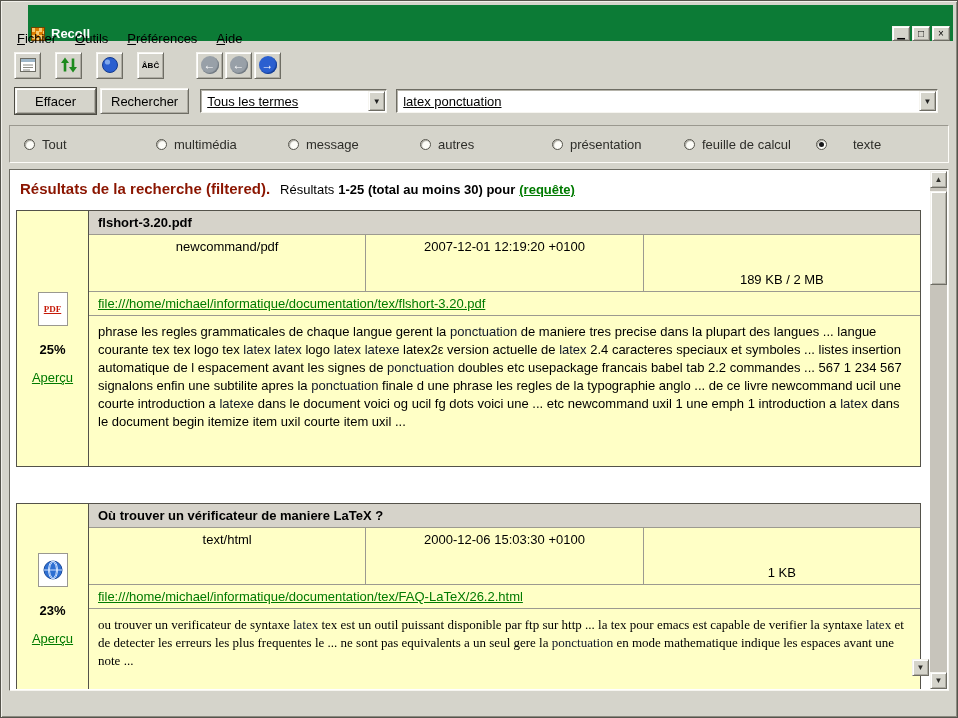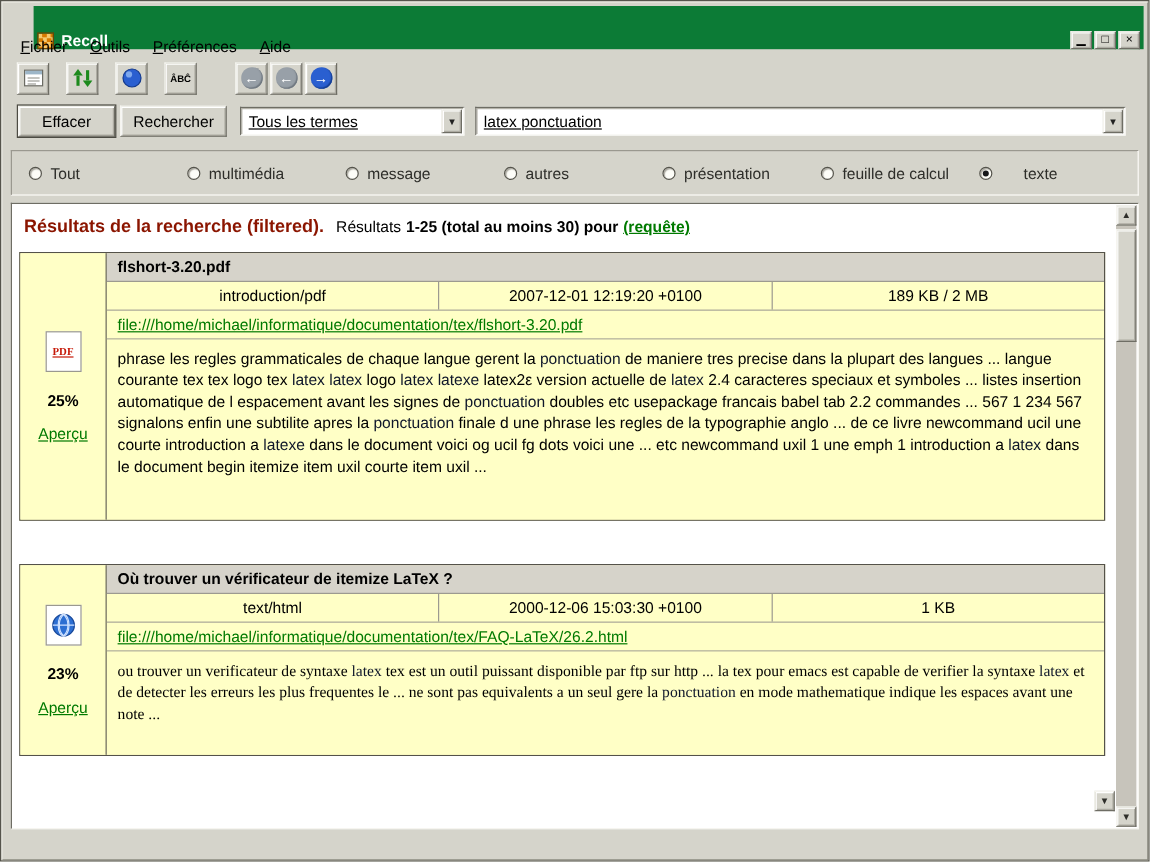--- a/index.html
+++ b/index.html
@@ -82,21 +82,21 @@
   .doc-icon { width: 30px; height: 34px; background: #fff; border: 1px solid #9a9890; display: flex;
               align-items: center; justify-content: center; margin-bottom: 16px; }
   .pdf-glyph { color: #c61a09; font-weight: bold; font-size: 9px; font-family: "Liberation Serif", serif; text-decoration: underline; }
   .pct { font-weight: bold; margin-bottom: 13px; }
   .rtable { flex: 1; display: flex; flex-direction: column; min-width: 0; }
   .trow { border-bottom: 1px solid #9c9a90; }
   .thead { background: #d6d3ca; font-weight: bold; padding: 4px 9px; min-height: 24px; }
   .tmeta { display: flex; background: #ffffc6; }
   .tcell { flex: 1; text-align: center; padding: 4px 4px; border-right: 1px solid #9c9a90; white-space: nowrap;
            overflow: hidden; }
-  .tcell:last-child { border-right: none; }
+  .tcell:last-child { border-right: none; margin-top: 33px; }
   .turl { padding: 4px 9px; background: #ffffc6; white-space: nowrap; overflow: hidden; }
   .snippet { padding: 7px 9px; line-height: 18px; background: #ffffc6; border-bottom: none; }
   .card:nth-child(1) .snippet { min-height: 150px; }
   .card:nth-child(2) .snippet { min-height: 86px; font-family: Liberation Serif, serif; }
   .hl { color: #0f172a; }
 
   
   .vscroll { position: absolute; top: 1px; right: 1px; bottom: 1px; width: 17px; background: #c7c4bb; }
   .sbtn { position: absolute; left: 0; width: 17px; height: 17px; display: flex; align-items: center;
           justify-content: center; font-size: 8px; color: #2e2e2a; }
@@ -233,21 +233,21 @@
           <div class="leftcol">
             <span class="doc-icon">
               <span class="pdf-glyph">PDF</span>
             </span>
             <span class="pct">25%</span>
             <a class="glink">Aperçu</a>
           </div>
           <div class="rtable">
             <div class="trow thead">flshort-3.20.pdf</div>
             <div class="trow tmeta">
-              <span class="tcell">introduction/pdf</span>
+              <span class="tcell">newcommand/pdf</span>
               <span class="tcell">2007-12-01 12:19:20 +0100</span>
               <span class="tcell">189 KB / 2 MB</span>
             </div>
             <div class="trow turl">
               <a class="glink">file:///home/michael/informatique/documentation/tex/flshort-3.20.pdf</a>
             </div>
             <div class="trow snippet"><span>phrase les regles grammaticales de chaque langue gerent la </span><span class="hl">ponctuation</span><span> de maniere tres precise dans la plupart des langues ... langue courante tex tex logo tex </span><span class="hl">latex latex</span><span> logo </span><span class="hl">latex latexe</span><span> latex2ε version actuelle de </span><span class="hl">latex</span><span> 2.4 caracteres speciaux et symboles ... listes insertion automatique de l espacement avant les signes de </span><span class="hl">ponctuation</span><span> doubles etc usepackage francais babel tab 2.2 commandes ... 567 1 234 567 signalons enfin une subtilite apres la </span><span class="hl">ponctuation</span><span> finale d une phrase les regles de la typographie anglo ... de ce livre newcommand ucil une courte introduction a </span><span class="hl">latexe</span><span> dans le document voici og ucil fg dots voici une ... etc newcommand uxil 1 une emph 1 introduction a </span><span class="hl">latex</span><span> dans le document begin itemize item uxil courte item uxil ...</span></div>
           </div>
         </div>
 
@@ -257,21 +257,21 @@
               <svg width="22" height="22" viewBox="0 0 22 22">
                 <circle cx="11" cy="11" r="9" fill="#2d6fd2" stroke="#1a4a9a"></circle>
                 <path d="M2 11 h18 M11 2 a13 13 0 0 1 0 18 M11 2 a13 13 0 0 0 0 18" stroke="#cfe2ff" fill="none"></path>
                 <ellipse cx="11" cy="11" rx="4.5" ry="9" stroke="#cfe2ff" fill="none"></ellipse>
               </svg>
             </span>
             <span class="pct">23%</span>
             <a class="glink">Aperçu</a>
           </div>
           <div class="rtable">
-            <div class="trow thead">Où trouver un vérificateur de itemize LaTeX ?</div>
+            <div class="trow thead">Où trouver un vérificateur de maniere LaTeX ?</div>
             <div class="trow tmeta">
               <span class="tcell">text/html</span>
               <span class="tcell">2000-12-06 15:03:30 +0100</span>
               <span class="tcell">1 KB</span>
             </div>
             <div class="trow turl">
               <a class="glink">file:///home/michael/informatique/documentation/tex/FAQ-LaTeX/26.2.html</a>
             </div>
             <div class="trow snippet"><span>ou trouver un verificateur de syntaxe </span><span class="hl">latex</span><span> tex est un outil puissant disponible par ftp sur http ... la tex pour emacs est capable de verifier la syntaxe </span><span class="hl">latex</span><span> et de detecter les erreurs les plus frequentes le ... ne sont pas equivalents a un seul gere la </span><span class="hl">ponctuation</span><span> en mode mathematique indique les espaces avant une note ...</span></div>
           </div>

